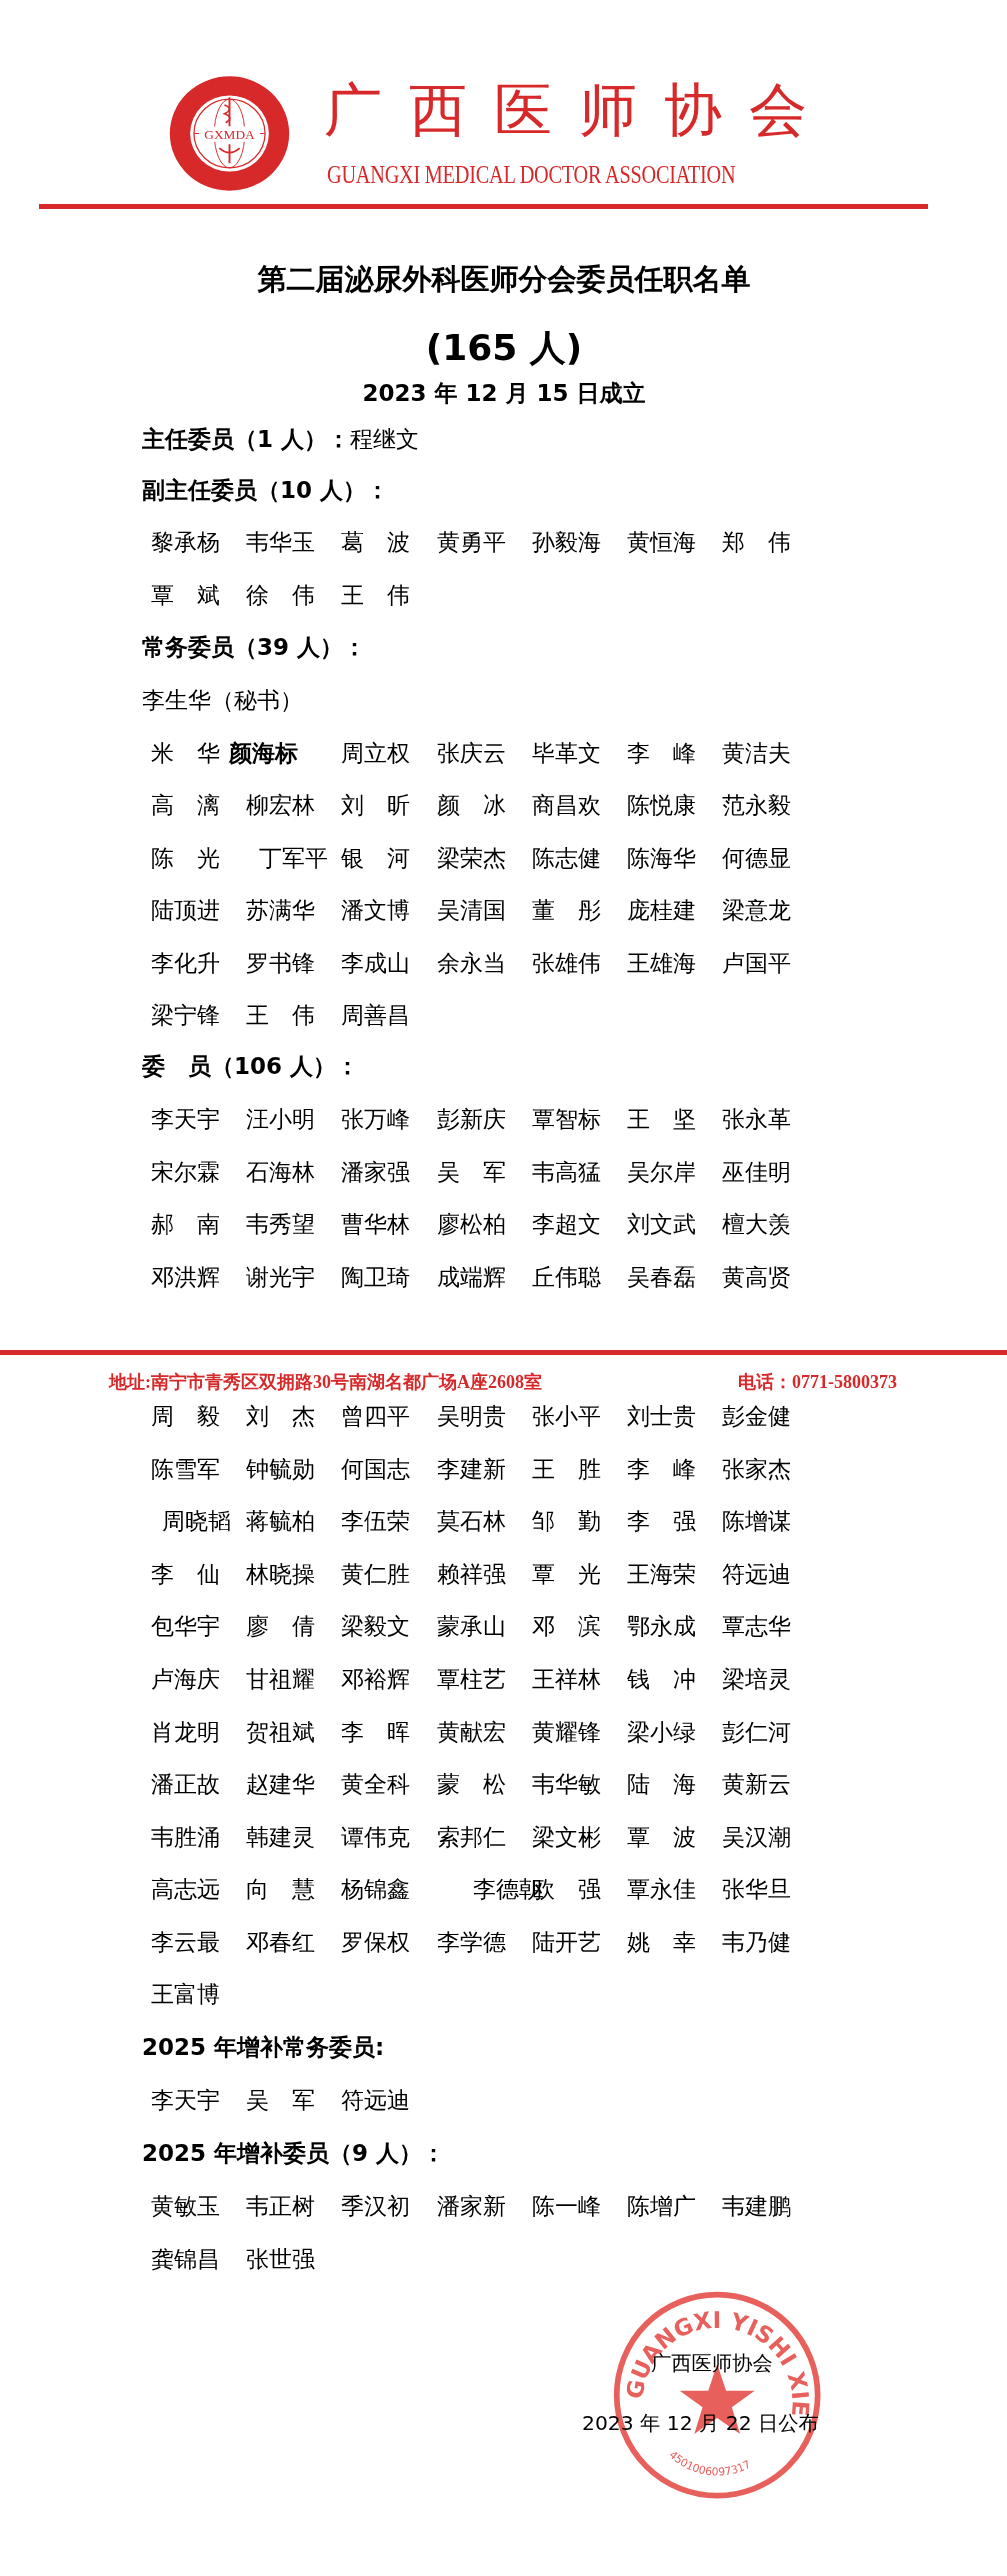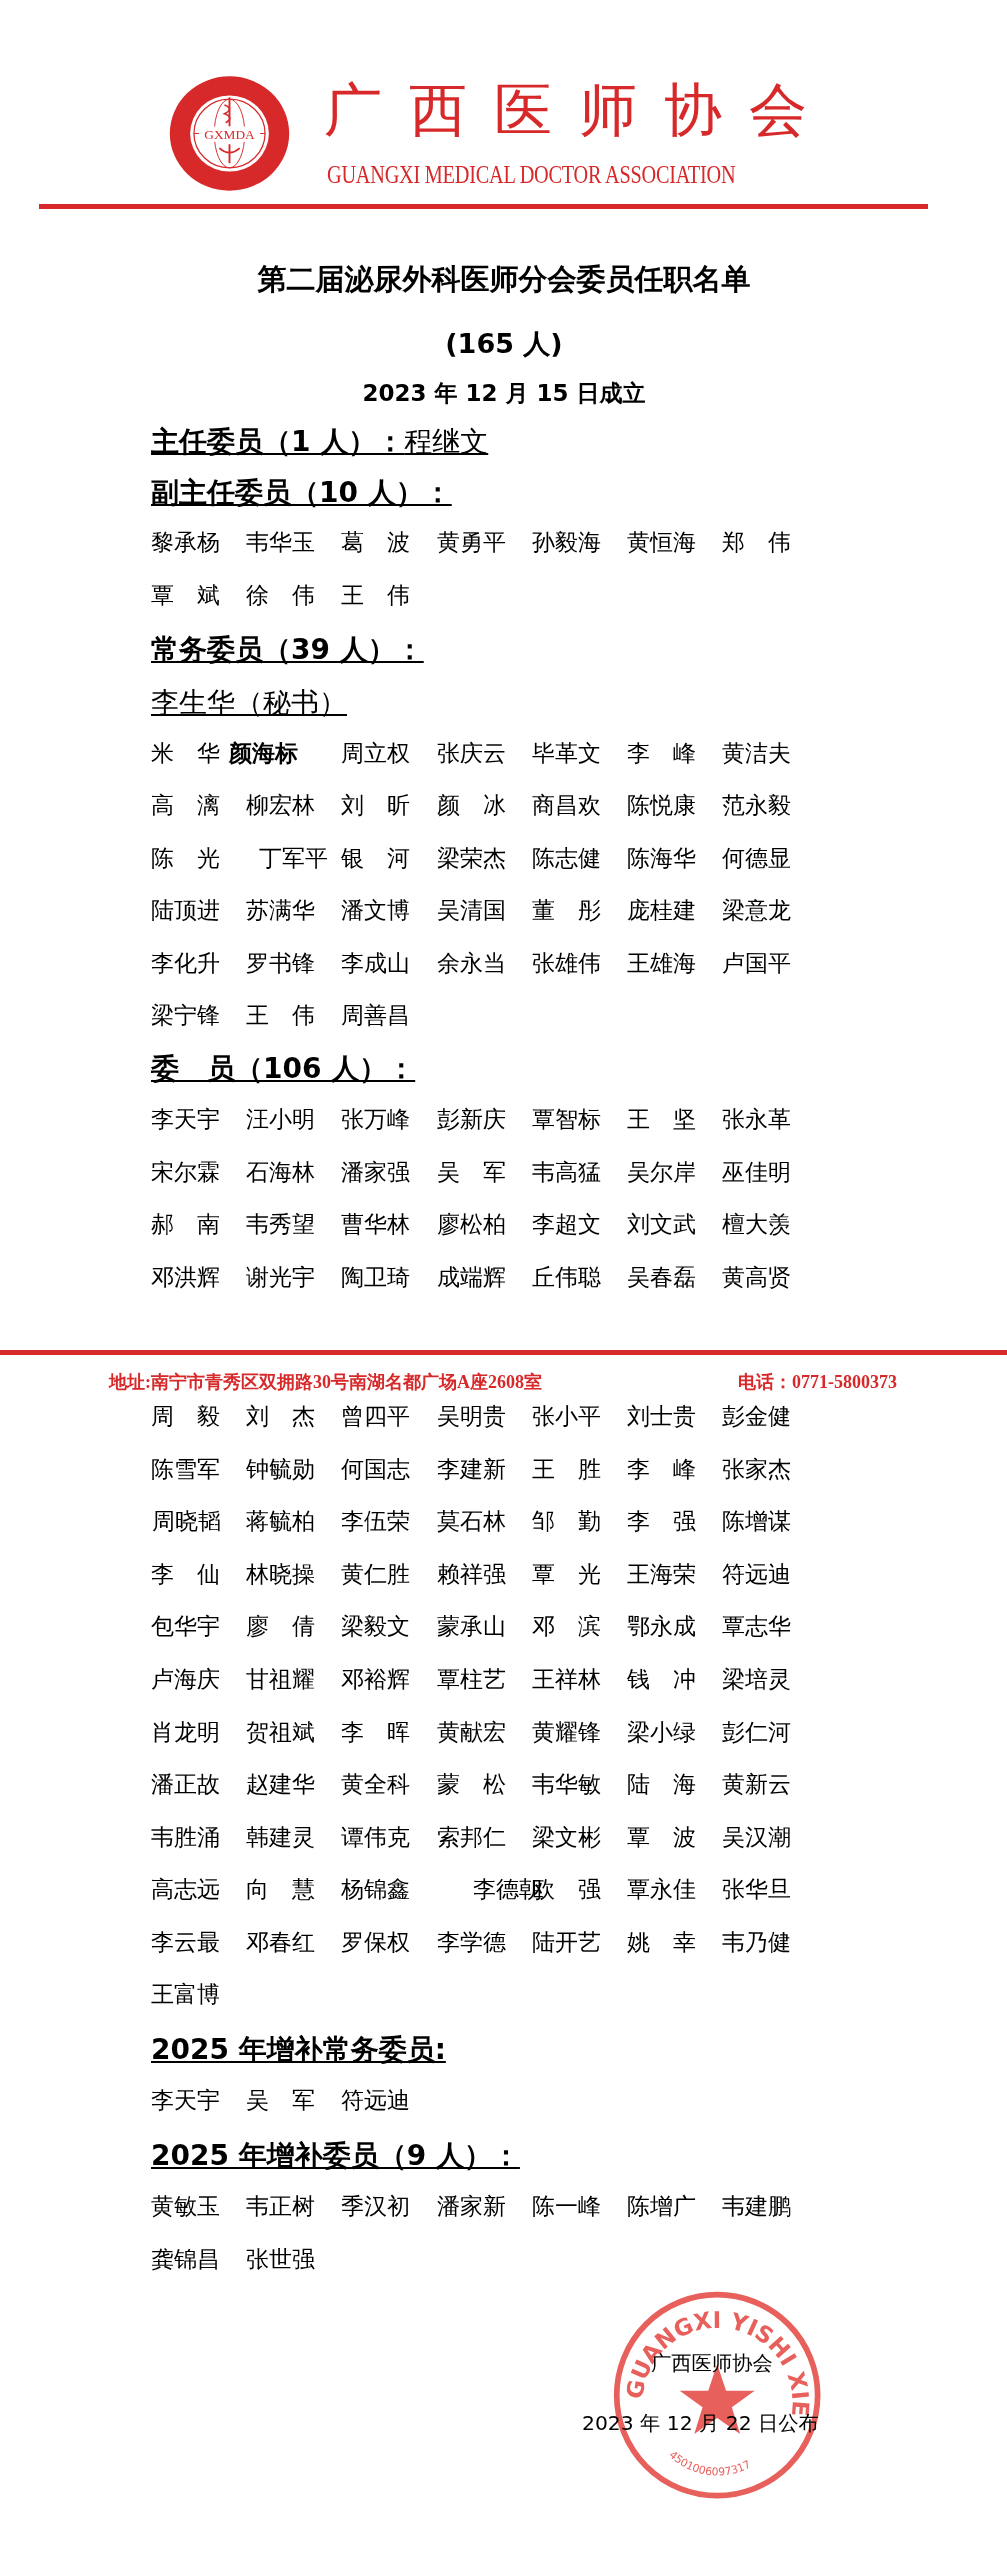--- a/index.html
+++ b/index.html
@@ -8,23 +8,23 @@
   .header { position:absolute; left:0; top:0; width:1008px; height:216px; }
   .logo { position:absolute; left:166px; top:73px; width:127px; height:121px; }
   .org-cn { position:absolute; left:324px; top:81px; font-family:"DejaVu Serif","Liberation Serif",serif;
             font-size:58px; color:#d7282a; letter-spacing:27px; line-height:1; white-space:nowrap; }
   .org-en { position:absolute; left:327px; top:162px; font-family:"Liberation Serif","DejaVu Serif",serif;
             font-size:26px; color:#d7282a; line-height:1; transform:scaleX(0.78); transform-origin:left top;
             white-space:nowrap; letter-spacing:-0.3px; }
   .rule { position:absolute; left:39px; width:889px; height:5.1px; background:#d7282a; }
   .title { position:absolute; left:0; width:1008px; text-align:center; font-weight:bold; line-height:1; white-space:nowrap; }
   .t1 { top:265px; font-size:29px; }
-  .t2 { top:330px; font-size:27px; }
+  .t2 { top:330px; font-size:36px; }
   .t3 { top:382px; font-size:23px; }
-  .sec { position:absolute; left:151px; font-size:28px; line-height:1; white-space:nowrap;text-decoration:underline; }
+  .sec { position:absolute; left:142px; font-size:23px; line-height:1; white-space:nowrap; }
   .sec b { font-weight:bold; }
   .row { position:absolute; left:151px; height:25.4px; font-size:23px; line-height:1; white-space:nowrap; }
   .name { position:absolute; top:0; width:95px; }
   .footer-addr { position:absolute; left:109px; top:1373px; font-family:"Liberation Serif","DejaVu Serif",serif;
                  font-size:18px; font-weight:bold; color:#d7282a; white-space:nowrap; line-height:1; }
   .footer-phone { position:absolute; left:738px; top:1373px; font-family:"Liberation Serif","DejaVu Serif",serif;
                   font-size:18px; font-weight:bold; color:#d7282a; white-space:nowrap; line-height:1; }
   .seal { position:absolute; left:611px; top:2289px; width:213px; height:213px; }
   .sign-org { position:absolute; left:651px; top:2353px; font-size:20.3px; line-height:1; white-space:nowrap; }
   .sign-date { position:absolute; left:582px; top:2413px; font-size:20.3px; line-height:1; white-space:nowrap; }
@@ -186,21 +186,21 @@
     <div class="row" style="top: 1458px;">
       <span class="name" style="left: 0px;">陈雪军</span>
       <span class="name" style="left: 95px;">钟毓勋</span>
       <span class="name" style="left: 190px;">何国志</span>
       <span class="name" style="left: 286px;">李建新</span>
       <span class="name" style="left: 381px;">王　胜</span>
       <span class="name" style="left: 476px;">李　峰</span>
       <span class="name" style="left: 571px;">张家杰</span>
     </div>
     <div class="row" style="top: 1510px;">
-      <span class="name" style="left: 1px; font-family: Liberation Serif, serif;">周晓韬</span>
+      <span class="name" style="left: 11px; font-family: Liberation Serif, serif;">周晓韬</span>
       <span class="name" style="left: 95px;">蒋毓柏</span>
       <span class="name" style="left: 190px;">李伍荣</span>
       <span class="name" style="left: 286px;">莫石林</span>
       <span class="name" style="left: 381px;">邹　勤</span>
       <span class="name" style="left: 476px;">李　强</span>
       <span class="name" style="left: 571px;">陈增谋</span>
     </div>
     <div class="row" style="top: 1563px;">
       <span class="name" style="left: 0px;">李　仙</span>
       <span class="name" style="left: 95px;">林晓操</span>

